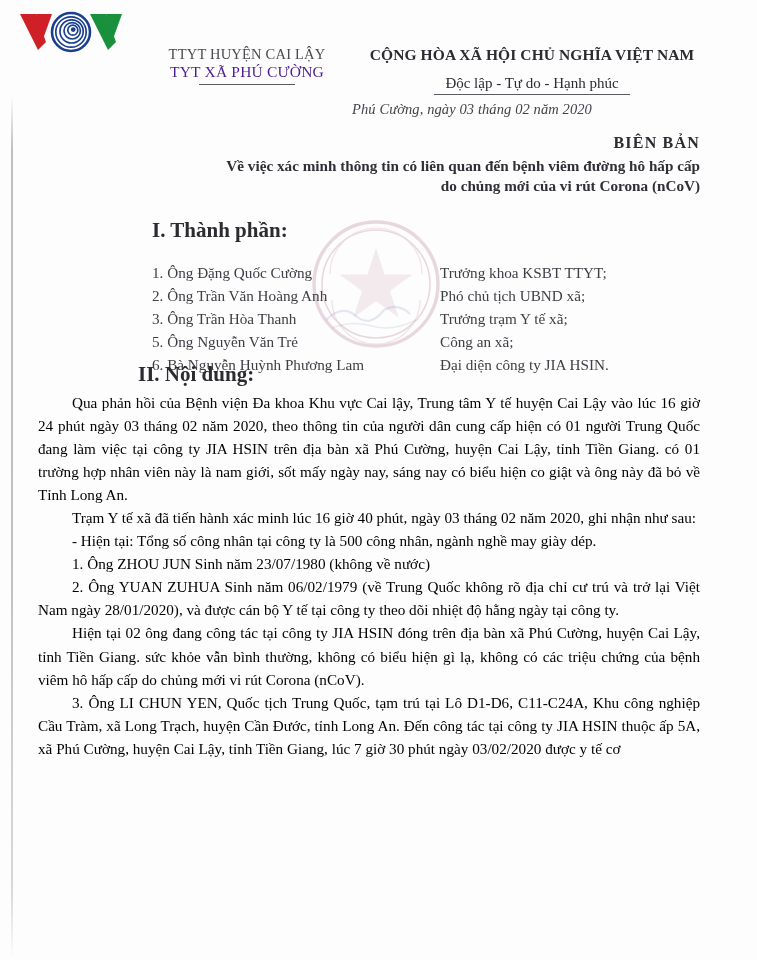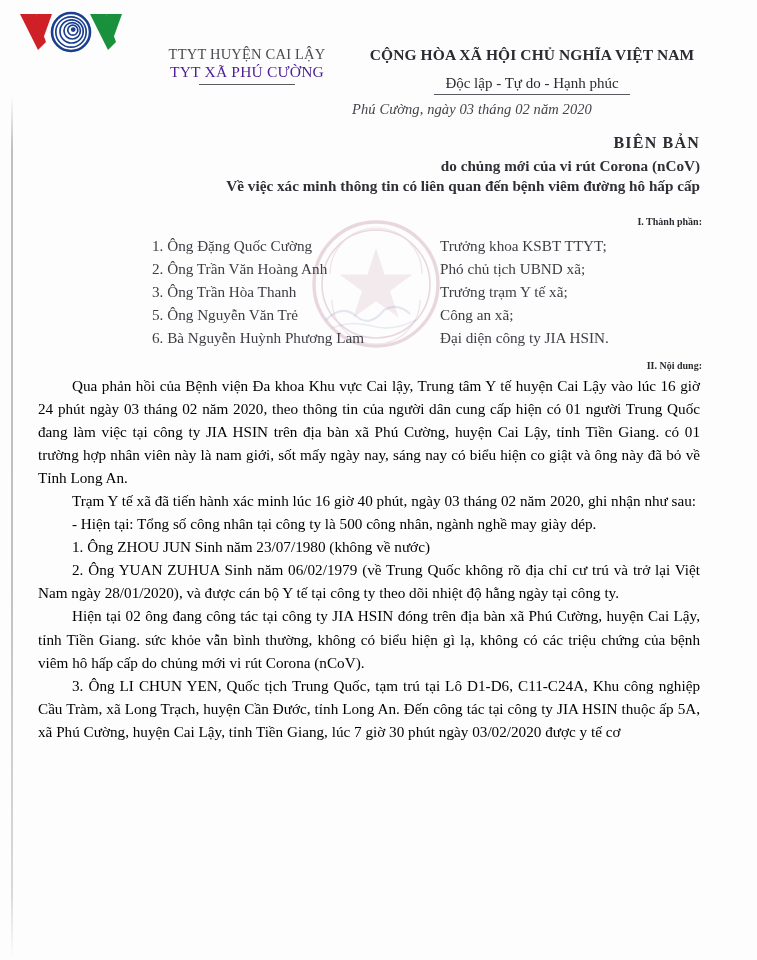--- a/index.html
+++ b/index.html
@@ -167,33 +167,32 @@
 
   
   .body {
     position: absolute;
     left: 152px;
     top: 214px;
     width: 550px;
   }
 
   .sec-heading {
-    font-size: 10px;
+    font-size: 21px;
     font-weight: bold;
     color: #2b2b31;
     line-height: 1.55;
     position: relative;
     z-index: 2;
-    text-align: right;
   }
 
   .roster {
     position: relative;
     z-index: 2;
-    margin-top: 4px;
+    margin-top: 14px;
   }
   .roster-row {
     display: flex;
     font-size: 15.2px;
     line-height: 1.52;
     color: #3d3d44;
   }
   .roster-name {
     width: 288px;
     flex: 0 0 288px;
@@ -269,22 +268,22 @@
         <span class="underline"></span>
       </div>
     </div>
   </div>
 
   <div class="datum">Phú Cường, ngày 03 tháng 02 năm 2020</div>
 
   <div class="title-block">
     <div class="doc-title">BIÊN BẢN</div>
     <div class="doc-subtitle">
+      <div>Về việc xác minh thông tin có liên quan đến bệnh viêm đường hô hấp cấp</div>
       <div>do chủng mới của vi rút Corona (nCoV)</div>
-      <div>Về việc xác minh thông tin có liên quan đến bệnh viêm đường hô hấp cấp</div>
     </div>
   </div>
 
   <div class="stamp">
     <svg width="152" height="152" viewBox="0 0 152 152" xmlns="http://www.w3.org/2000/svg">
       <circle cx="76" cy="76" r="62" fill="none" stroke="#bb8496" stroke-width="3.4"></circle>
       <circle cx="76" cy="76" r="54" fill="none" stroke="#bb8496" stroke-width="1.6"></circle>
       <path d="M76 40 l8.6 26.6 h28 l-22.6 16.4 8.6 26.6 -22.6-16.4 -22.6 16.4 8.6-26.6 -22.6-16.4 h28 Z" fill="#bb8496" opacity="0.5"></path>
       <path d="M30 66 a46 46 0 0 1 92 0" fill="none" stroke="#bb8496" stroke-width="1.2" opacity="0.7"></path>
       <path d="M32 92 a44 44 0 0 0 88 0" fill="none" stroke="#bb8496" stroke-width="1.2" opacity="0.7"></path>

